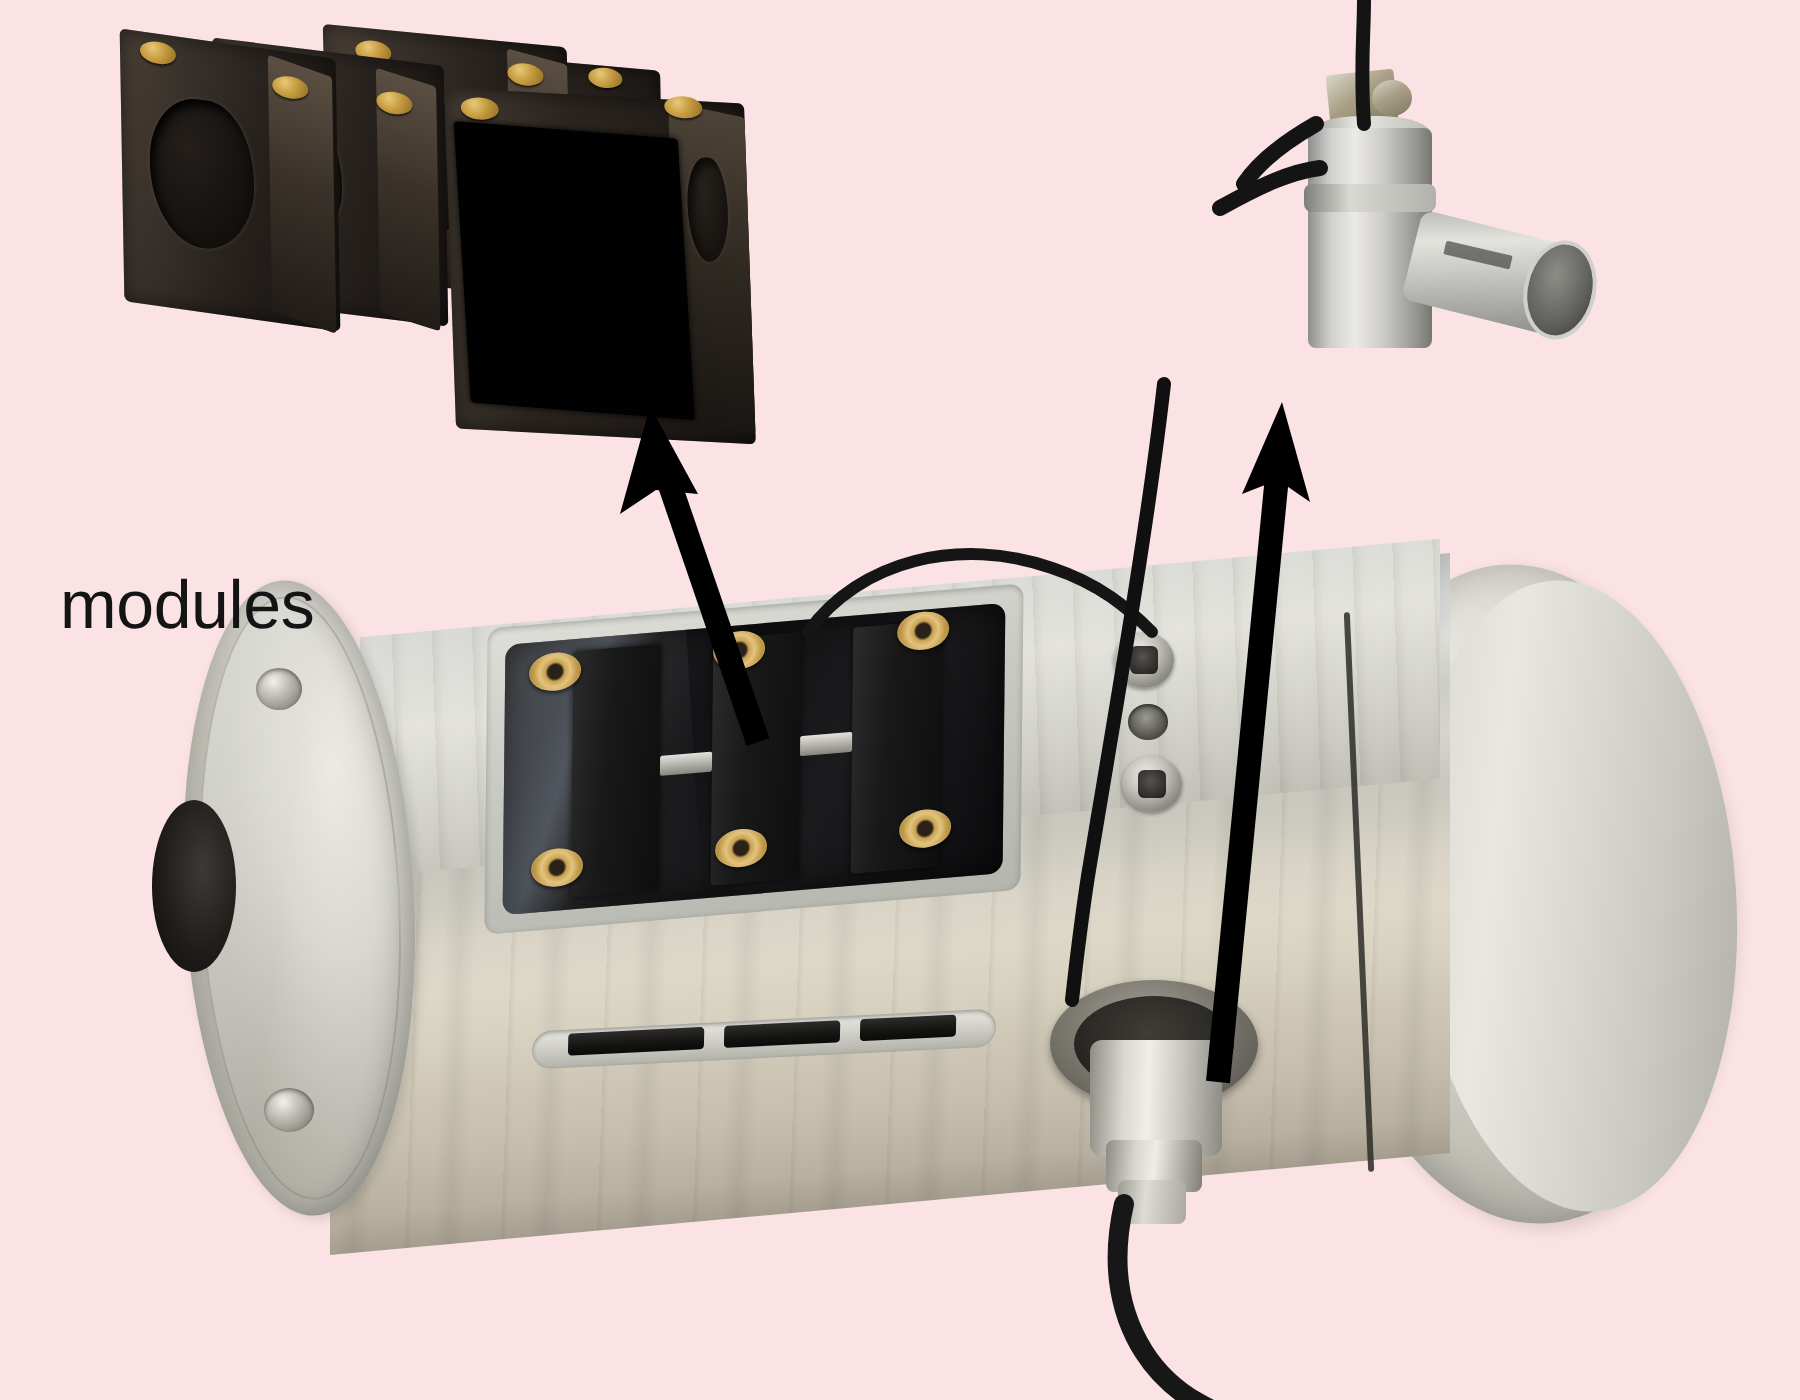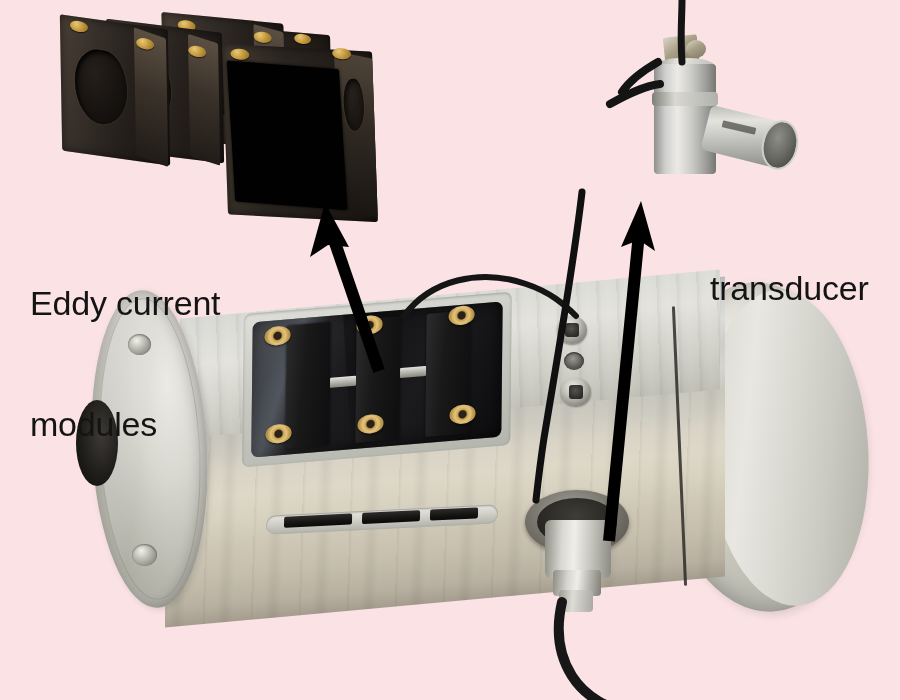--- a/index.html
+++ b/index.html
@@ -551,21 +551,19 @@
   </svg>
 
   <svg id="arrow-ultrasonic" class="arrow-svg" width="110" height="350" viewBox="0 0 110 350">
     <g>
       <path d="M14 346 L 44 38" stroke="#000000" stroke-width="12" stroke-linecap="butt" fill="none"></path>
       <path d="M46 6 L 60 56 L 44 45 L 26 52 Z" fill="#000000"></path>
     </g>
   </svg>
 
   <div class="label" id="label-eddy">
-    <div>Eddy current</div>
     <div>modules</div>
   </div>
 
   <div class="label" id="label-ultrasonic">
-    <div>transducer</div>
   </div>
 
 </div>
 
 </body></html>

